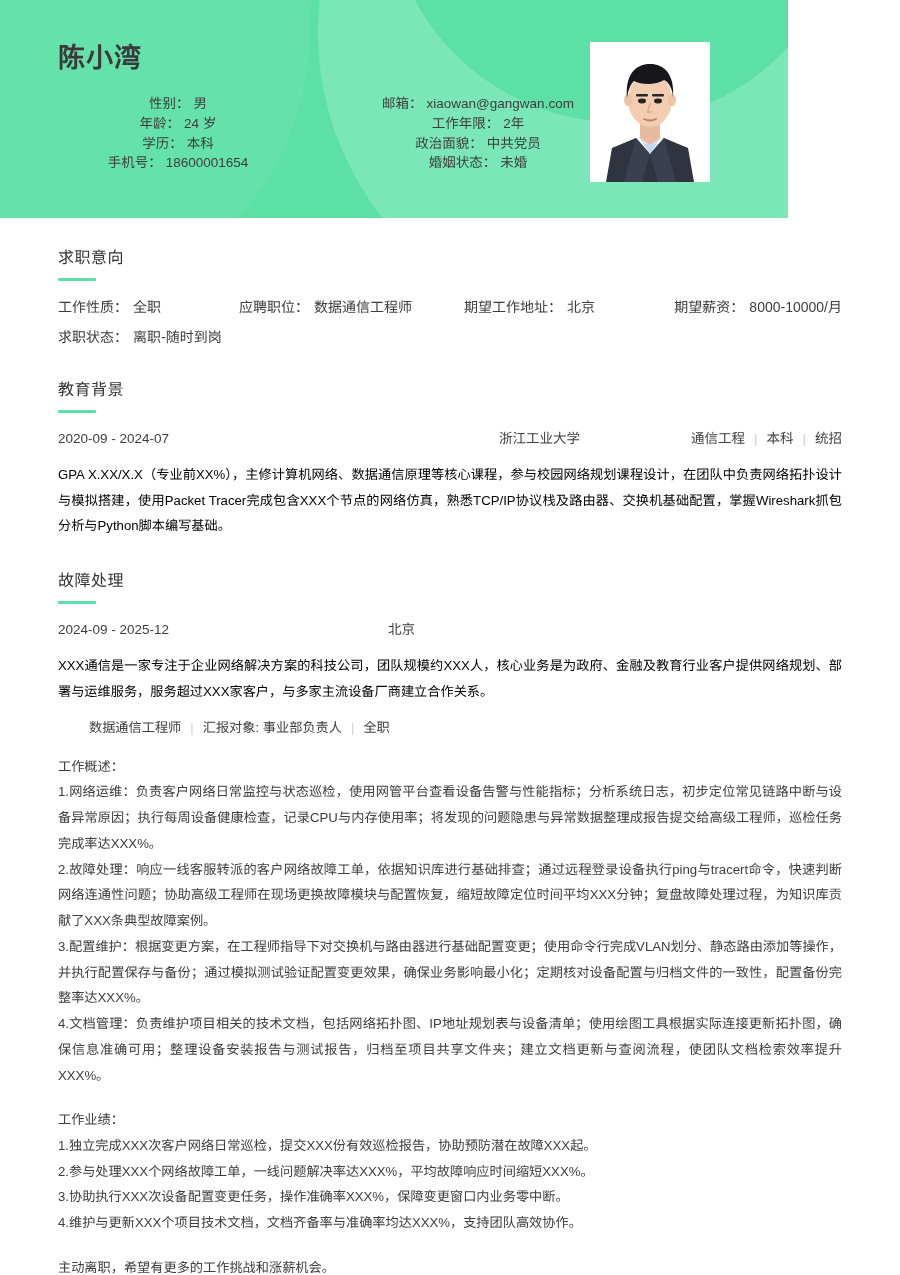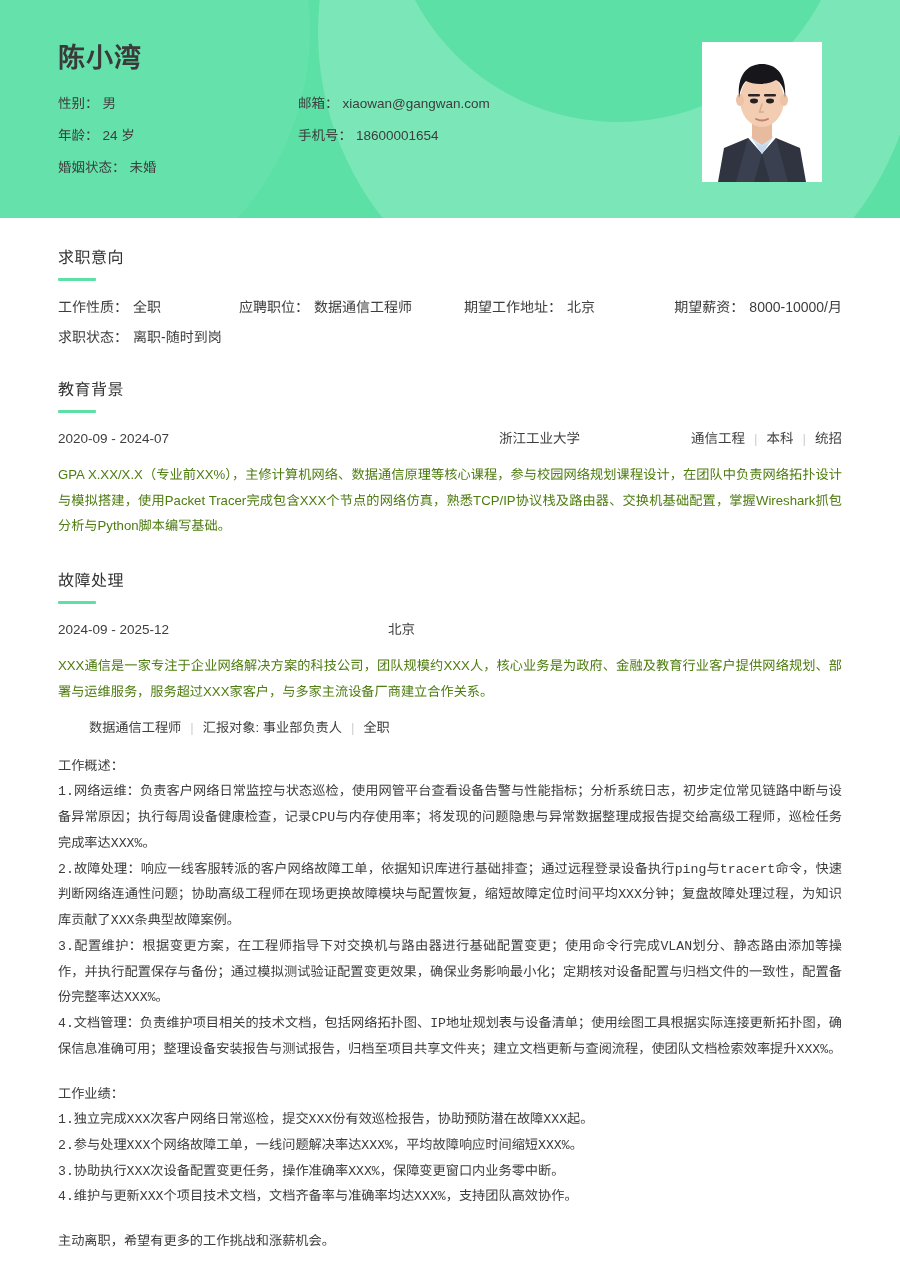--- a/index.html
+++ b/index.html
@@ -19,21 +19,21 @@
     position: relative;
     width: 900px;
     min-height: 1275px;
     background: #ffffff;
     overflow: hidden;
   }
 
   
   .header {
     position: relative;
-    width: 900px;
+    width: 788px;
     height: 218px;
     background: #5CE0A5;
     overflow: hidden;
   }
 
   .deco-ring-outer {
     position: absolute;
     left: 318px;
     top: -268px;
     width: 600px;
@@ -78,22 +78,23 @@
     color: #3a3a3a;
     letter-spacing: 1px;
     padding-top: 42px;
     line-height: 1.2;
   }
 
   .meta-grid {
     margin-top: 20px;
     display: grid;
     grid-template-columns: 240px auto;
-    row-gap: 12px;
+    row-gap: 0;
     width: 600px;
+    text-align: center;
   }
 
   .meta-item {
     font-size: 13.5px;
     color: #3d3d3d;
     line-height: 1.45;
     white-space: nowrap;
   }
 
   .meta-label { color: #3d3d3d; }
@@ -175,40 +176,39 @@
     display: inline-block;
     color: #cfcfcf;
     margin: 0 9px;
     font-weight: 300;
   }
 
   .entry-desc {
     margin-top: 13px;
     font-size: 13.2px;
     line-height: 1.95;
-    color: #4d7c0f;
+    color: #000000;
     text-align: justify;
   }
 
   .entry-tags {
     margin-top: 12px;
     font-size: 13.2px;
     color: #3d3d3d;
     line-height: 1.6;
     margin-left: 31px;
   }
 
   .block-text {
     margin-top: 16px;
     font-size: 13.2px;
     line-height: 1.95;
     color: #3d3d3d;
     white-space: pre-wrap;
     text-align: justify;
-    font-family: Liberation Mono, monospace;
   }
 
   .block-text.tight { margin-top: 0; }
 
   .spacer-line { height: 19px; }
 </style>
 </head>
 <body>
 
 <div class="page">
@@ -225,21 +225,30 @@
         <div class="meta-item">
           <span class="meta-label">性别：</span><span class="meta-value">男</span>
         </div>
         <div class="meta-item">
           <span class="meta-label">邮箱：</span><span class="meta-value">xiaowan@gangwan.com</span>
         </div>
 
         <div class="meta-item">
           <span class="meta-label">年龄：</span><span class="meta-value">24 岁</span>
         </div>
-
+        <div class="meta-item">
+          <span class="meta-label">工作年限：</span><span class="meta-value">2年</span>
+        </div>
+
+        <div class="meta-item">
+          <span class="meta-label">学历：</span><span class="meta-value">本科</span>
+        </div>
+        <div class="meta-item">
+          <span class="meta-label">政治面貌：</span><span class="meta-value">中共党员</span>
+        </div>
 
         <div class="meta-item">
           <span class="meta-label">手机号：</span><span class="meta-value">18600001654</span>
         </div>
         <div class="meta-item">
           <span class="meta-label">婚姻状态：</span><span class="meta-value">未婚</span>
         </div>
       </div>
     </div>
 

